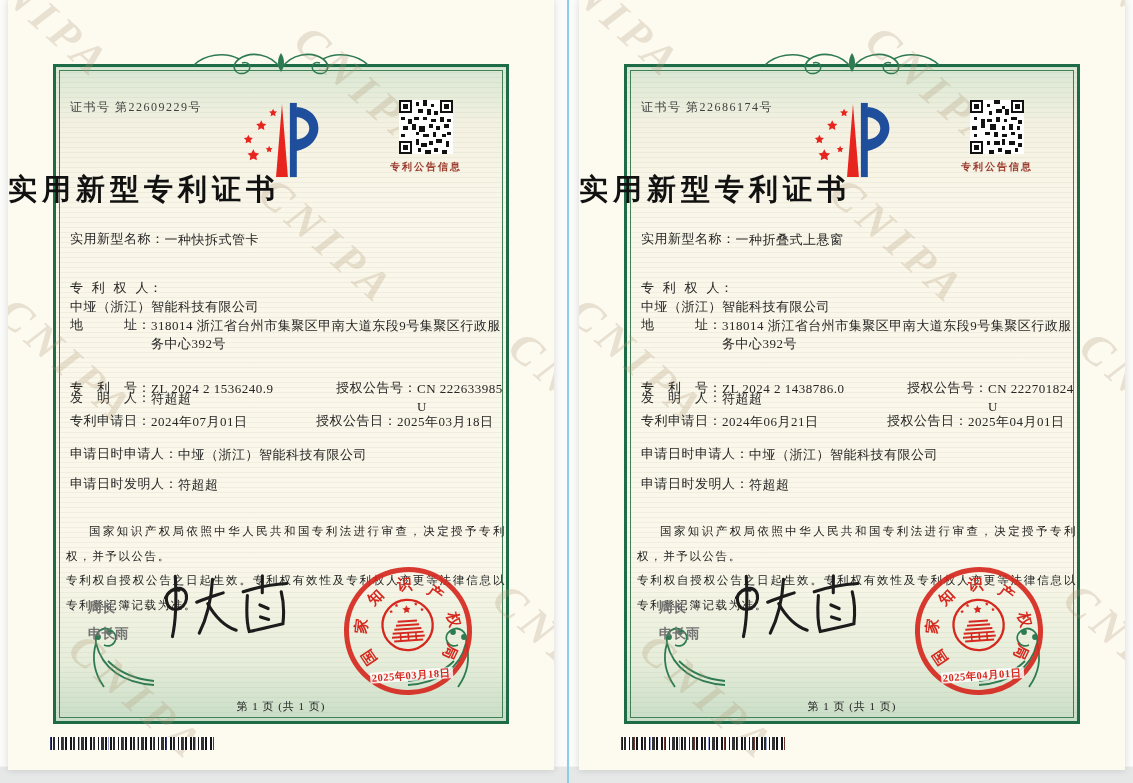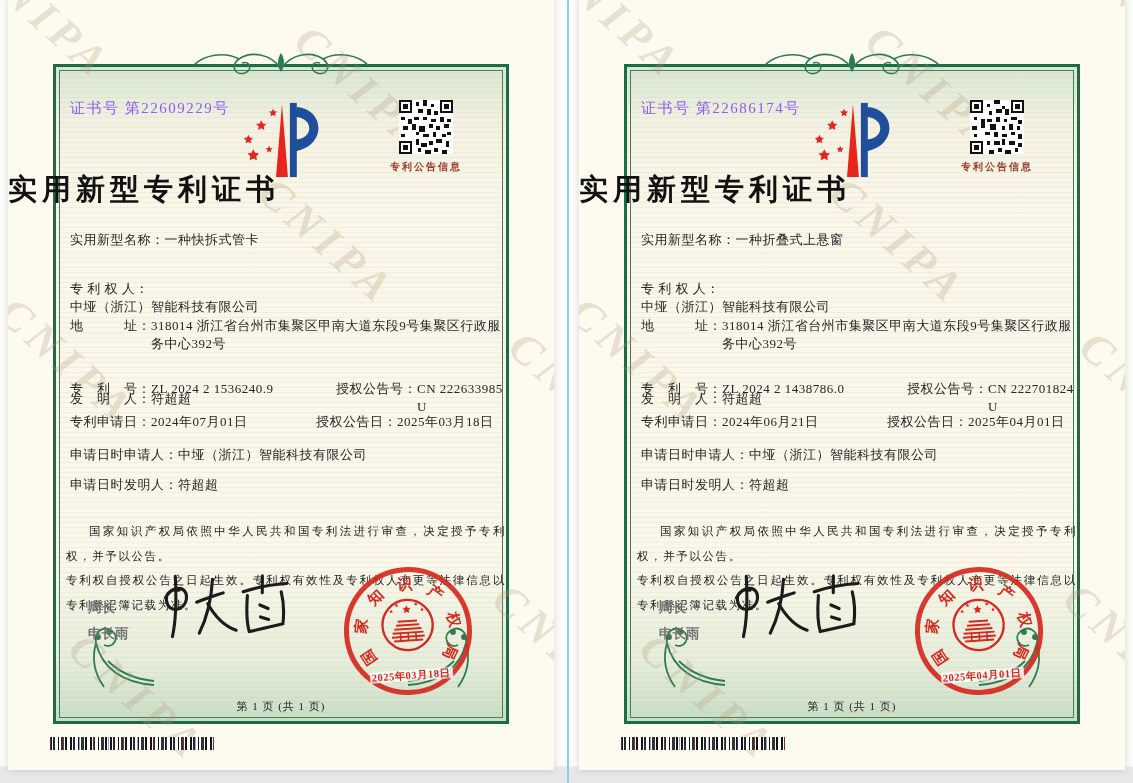--- a/index.html
+++ b/index.html
@@ -19,32 +19,32 @@
          background:
            repeating-linear-gradient(180deg,rgba(110,155,112,.085) 0 1px,rgba(0,0,0,0) 1px 5px),
            linear-gradient(180deg,#d9e7d3 0%,#f5f1e2 9%,#faf6e9 22%,#fbf7ea 76%,#e7edda 91%,#c9ddc6 100%);}
   .frame::before{content:"";position:absolute;inset:3px;border:1px solid #3f8059;}
 
   .ornament{position:absolute;left:50%;top:47px;transform:translateX(-50%);z-index:2;}
   .corner{position:absolute;z-index:2;}
   .corner-bl{left:28px;bottom:28px;}
   .corner-br{right:28px;bottom:28px;transform:scaleX(-1);}
 
-  .cert-no{position:absolute;left:62px;top:99px;font-size:15px;letter-spacing:1.5px;color:#8b5cf6;z-index:4;}
+  .cert-no{position:absolute;left:62px;top:99px;font-size:12px;letter-spacing:1.5px;color:#404040;z-index:4;}
   .logo{position:absolute;left:226px;top:98px;width:92px;height:84px;z-index:4;}
   .qr-wrap{position:absolute;left:376px;top:100px;width:84px;text-align:center;z-index:4;}
   .qr{width:54px;height:54px;display:block;margin:0 auto;}
   .qr-label{margin-top:6px;font-size:10px;letter-spacing:2px;color:#9a3b2d;font-weight:700;}
 
   .title{position:absolute;left:0;top:170px;width:100%;font-size:29px;
          font-weight:700;letter-spacing:5px;color:#111;z-index:4;}
 
   .row{position:absolute;left:62px;right:42px;display:flex;font-size:13px;line-height:18px;
        letter-spacing:.5px;z-index:4;}
-  .row .lab{white-space:pre;flex:0 0 auto;}
+  .row .lab{white-space:pre;flex:0 0 auto;font-family:Liberation Mono, monospace;}
   .row .val{flex:1 1 auto;}
   .row-name{top:231px;} .row-patentee{top:280px;flex-direction:column;} .row-address{top:317px;}
   .row-inventor{top:344px;margin-top:46px;} .row-nums{top:380px;gap:20px;} .row-dates{top:413px;}
   .row-app{top:446px;} .row-inv2{top:476px;align-items:flex-end;}
   .pair{display:flex;} .pair-l{flex:0 0 246px;} .pair-r{flex:1 1 auto;}
 
   .statement{position:absolute;left:58px;right:48px;top:519px;font-size:11.5px;line-height:2.15;
              letter-spacing:1.6px;text-align:justify;color:#1d1d1d;z-index:4;}
   .statement .l1{text-indent:2em;}
 

